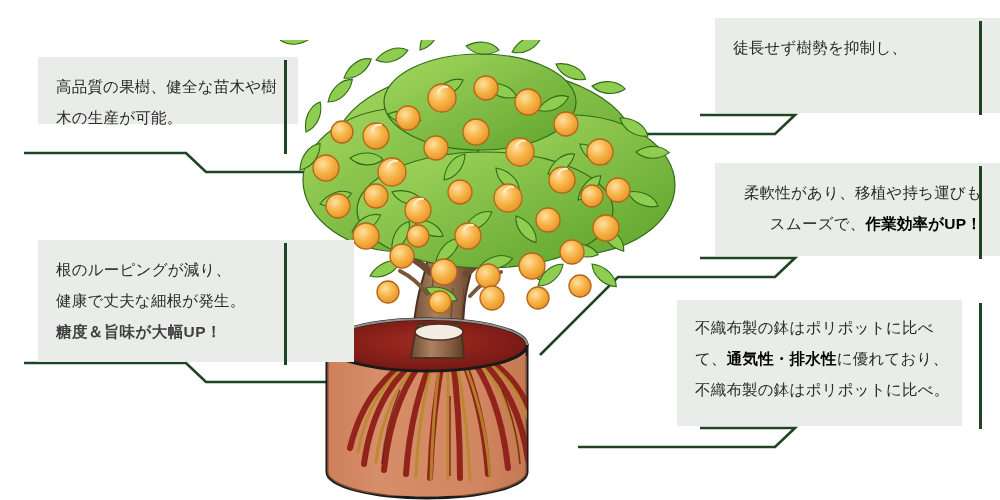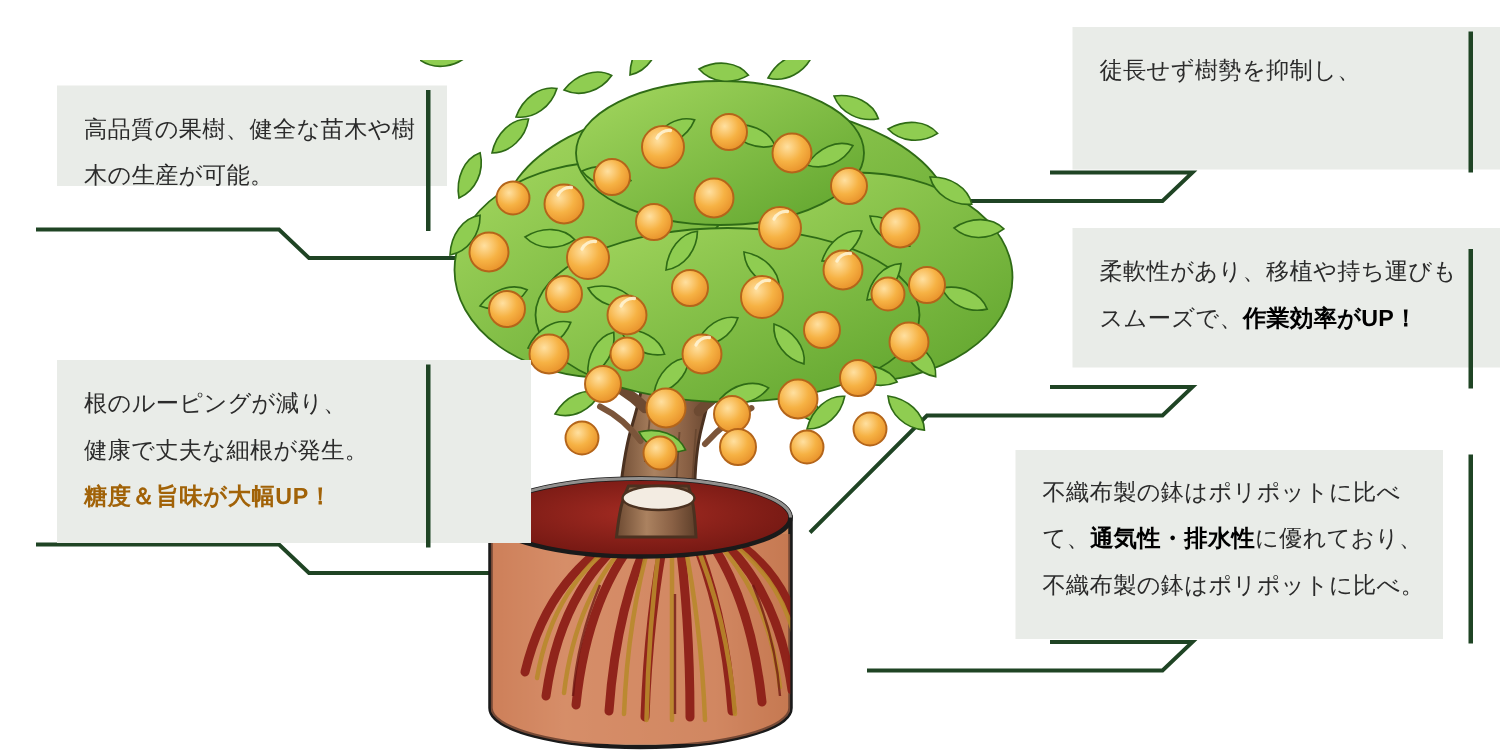--- a/index.html
+++ b/index.html
@@ -30,41 +30,41 @@
     line-height:31px;
     color:#2b2b2b;
     white-space:nowrap;
     letter-spacing:.2px;
   }
   .callout .line .hl{
     color:#000000;
     font-weight:bold;
   }
   .callout .line.bold{
-    color:#a16207;
+    color:#404040;
     font-weight:bold;
     letter-spacing:.4px;
   }
   
   .accent{
     position:absolute;
     width:3px;
     background:#1f4424;
   }
 
   #box1{left:18px;  top:57px;  width:260px; height:67px;}
   #box1a{left:284px;top:60px;  height:94px;}
 
   #box2{left:18px;  top:240px; width:316px; height:122px;}
   #box2a{left:284px;top:243px; height:122px;}
 
   #box3{left:695px; top:18px;  width:285px; height:95px;}
   #box3a{left:979px;top:21px;  height:94px;}
 
-  #box4{left:695px; top:152px; width:285px; height:93px;}
+  #box4{left:695px; top:163px; width:285px; height:93px;text-align:right;}
   #box4a{left:979px;top:166px; height:93px;}
 
   #box5{left:657px; top:300px; width:285px; height:126px;font-family:Liberation Mono, monospace;}
   #box5a{left:979px;top:303px; height:126px;}
 </style>
 </head>
 <body>
 
 <div id="stage">
 

